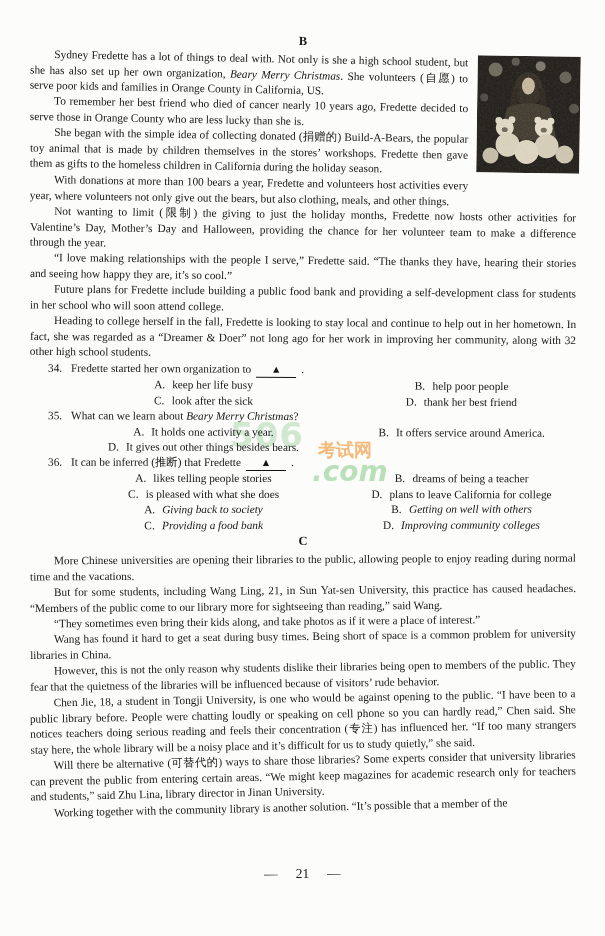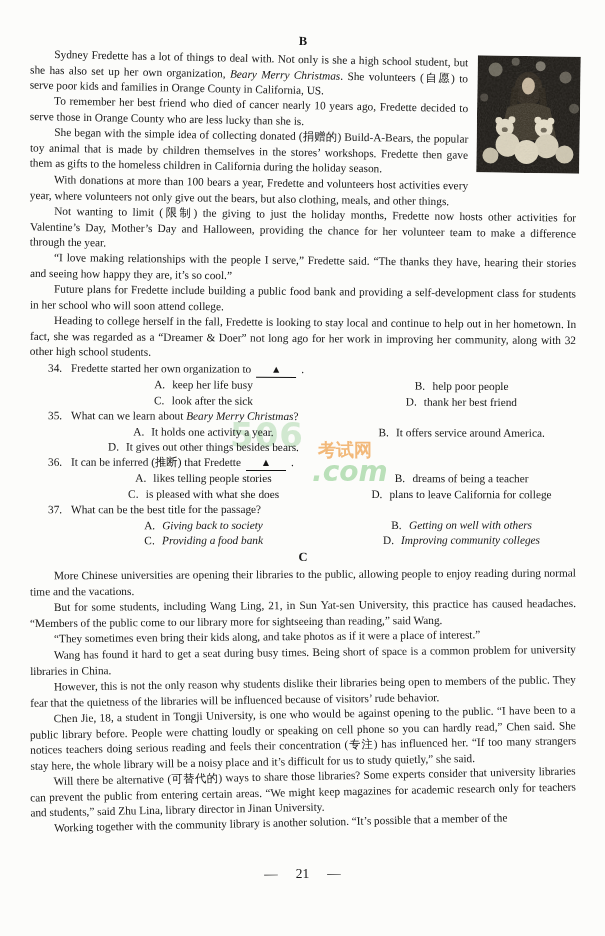--- a/index.html
+++ b/index.html
@@ -124,21 +124,20 @@
       <div class="q-stem"><span class="q-num">36.</span><span>It can be inferred (推断) that Fredette</span><span class="blank">▲</span><span>.</span></div>
       <div class="opts">
         <div class="opt"><span class="opt-label">A.</span><span class="opt-text">likes telling people stories</span></div>
         <div class="opt"><span class="opt-label">B.</span><span class="opt-text">dreams of being a teacher</span></div>
         <div class="opt"><span class="opt-label">C.</span><span class="opt-text">is pleased with what she does</span></div>
         <div class="opt"><span class="opt-label">D.</span><span class="opt-text">plans to leave California for college</span></div>
       </div>
     </div>
 
     <div class="question" style="transform:rotate(-0.06deg)">
-      <div class="q-stem"><span class="q-num">37.</span><span>What can be the best title for the passage?</span></div>
       <div class="opts italic-opts">
         <div class="opt"><span class="opt-label">A.</span><span class="opt-text">Giving back to society</span></div>
         <div class="opt"><span class="opt-label">B.</span><span class="opt-text">Getting on well with others</span></div>
         <div class="opt"><span class="opt-label">C.</span><span class="opt-text">Providing a food bank</span></div>
         <div class="opt"><span class="opt-label">D.</span><span class="opt-text">Improving community colleges</span></div>
       </div>
     </div>
 
   </div>
 

